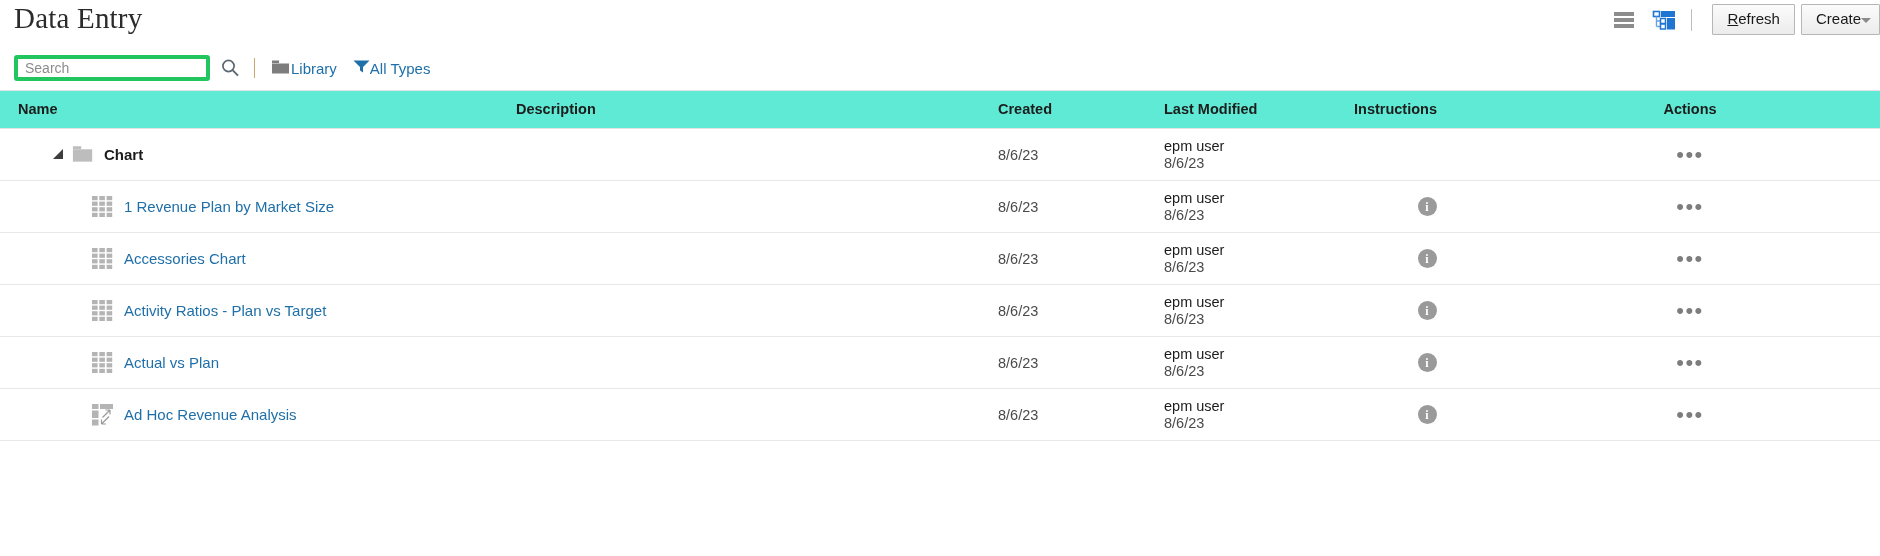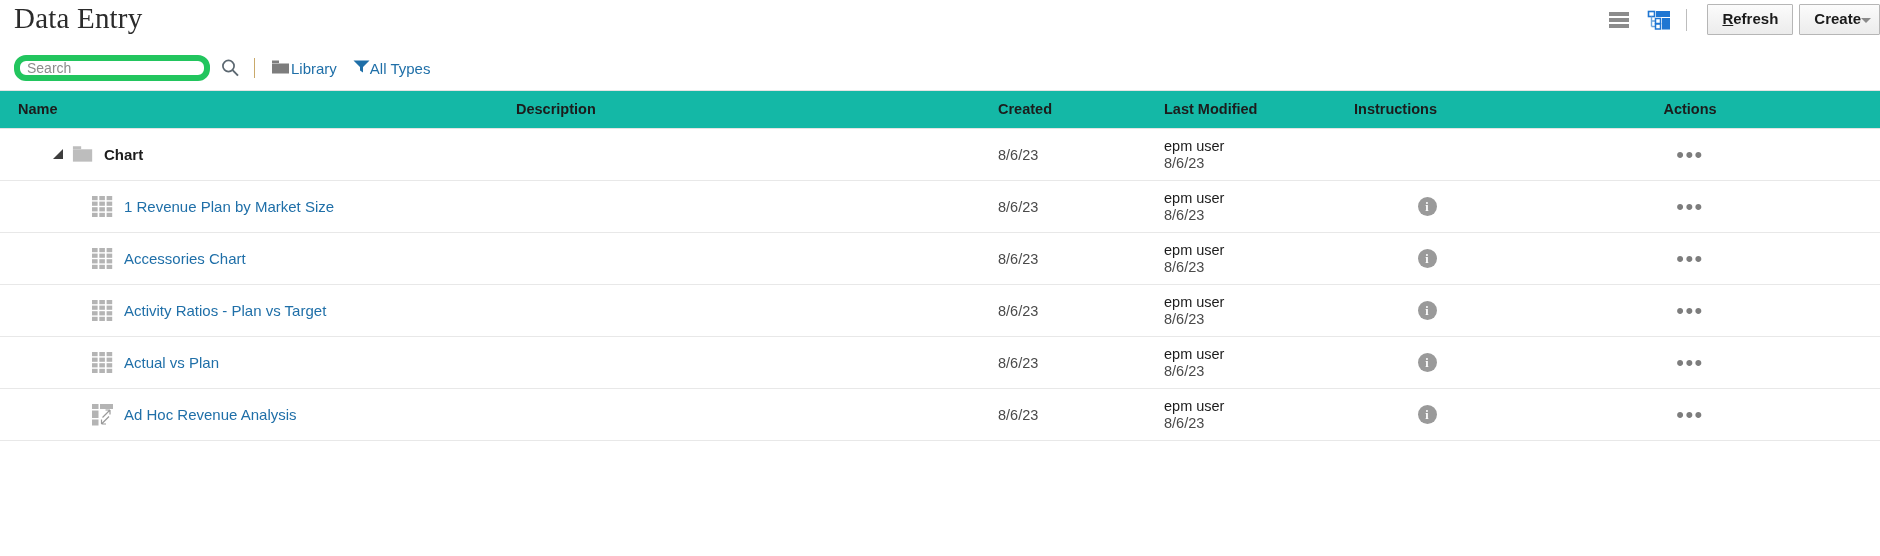--- a/index.html
+++ b/index.html
@@ -57,21 +57,21 @@
     width: 1px;
     height: 22px;
     background: #bdbdbd;
     margin: 0 14px 0 0;
   }
   .btn {
     border: 1px solid #b6b6b6;
     background: linear-gradient(#fbfbfb, #ececec);
     color: #1a1a1a;
     font-size: 15px;
-    font-weight: bold;
+    font-weight: normal;
     font-family: "Liberation Sans", sans-serif;
     padding: 5px 14px 6px 14px;
     margin-left: 6px;
     cursor: pointer;
     border-radius: 1px;
     white-space: nowrap;
     line-height: 18px;
   }
   .btn .akey { text-decoration: underline; }
   .btn-create {
@@ -93,29 +93,29 @@
   .toolbar {
     position: relative;
     height: 44px;
     padding-left: 14px;
     display: flex;
     align-items: center;
   }
   .search-input {
     width: 196px;
     height: 26px;
-    border: 6px solid #22c55e;
+    border: 4px solid #22c55e;
     background: #ffffff;
     font-size: 14px;
     font-family: "Liberation Sans", sans-serif;
     color: #333;
     padding: 0 7px;
     box-sizing: border-box;
     outline: none;
-    border-radius: 12px;
+    border-radius: 3px;
   }
   .search-input::placeholder { color: #8c8c8c; }
   .search-go {
     margin-left: 10px;
     cursor: pointer;
     display: inline-flex;
     align-items: center;
   }
   .toolbar-sep {
     width: 1px;
@@ -141,21 +141,21 @@
     table-layout: fixed;
   }
   .grid thead th {
     font-size: 14.5px;
     font-weight: bold;
     color: #1c1c1c;
     text-align: left;
     padding: 10px 0 11px 0;
     border-top: 1px solid #e3e3e3;
     border-bottom: 1px solid #e3e3e3;
-    background: #14b8a6;
+    background: #5eead4;
   }
   .grid tbody td {
     border-bottom: 1px solid #e8e8e8;
     font-size: 14.5px;
     color: #4a4a4a;
     padding: 0;
     vertical-align: middle;
     height: 51px;
   }
   .col-name   { width: 498px; padding-left: 18px !important; }

